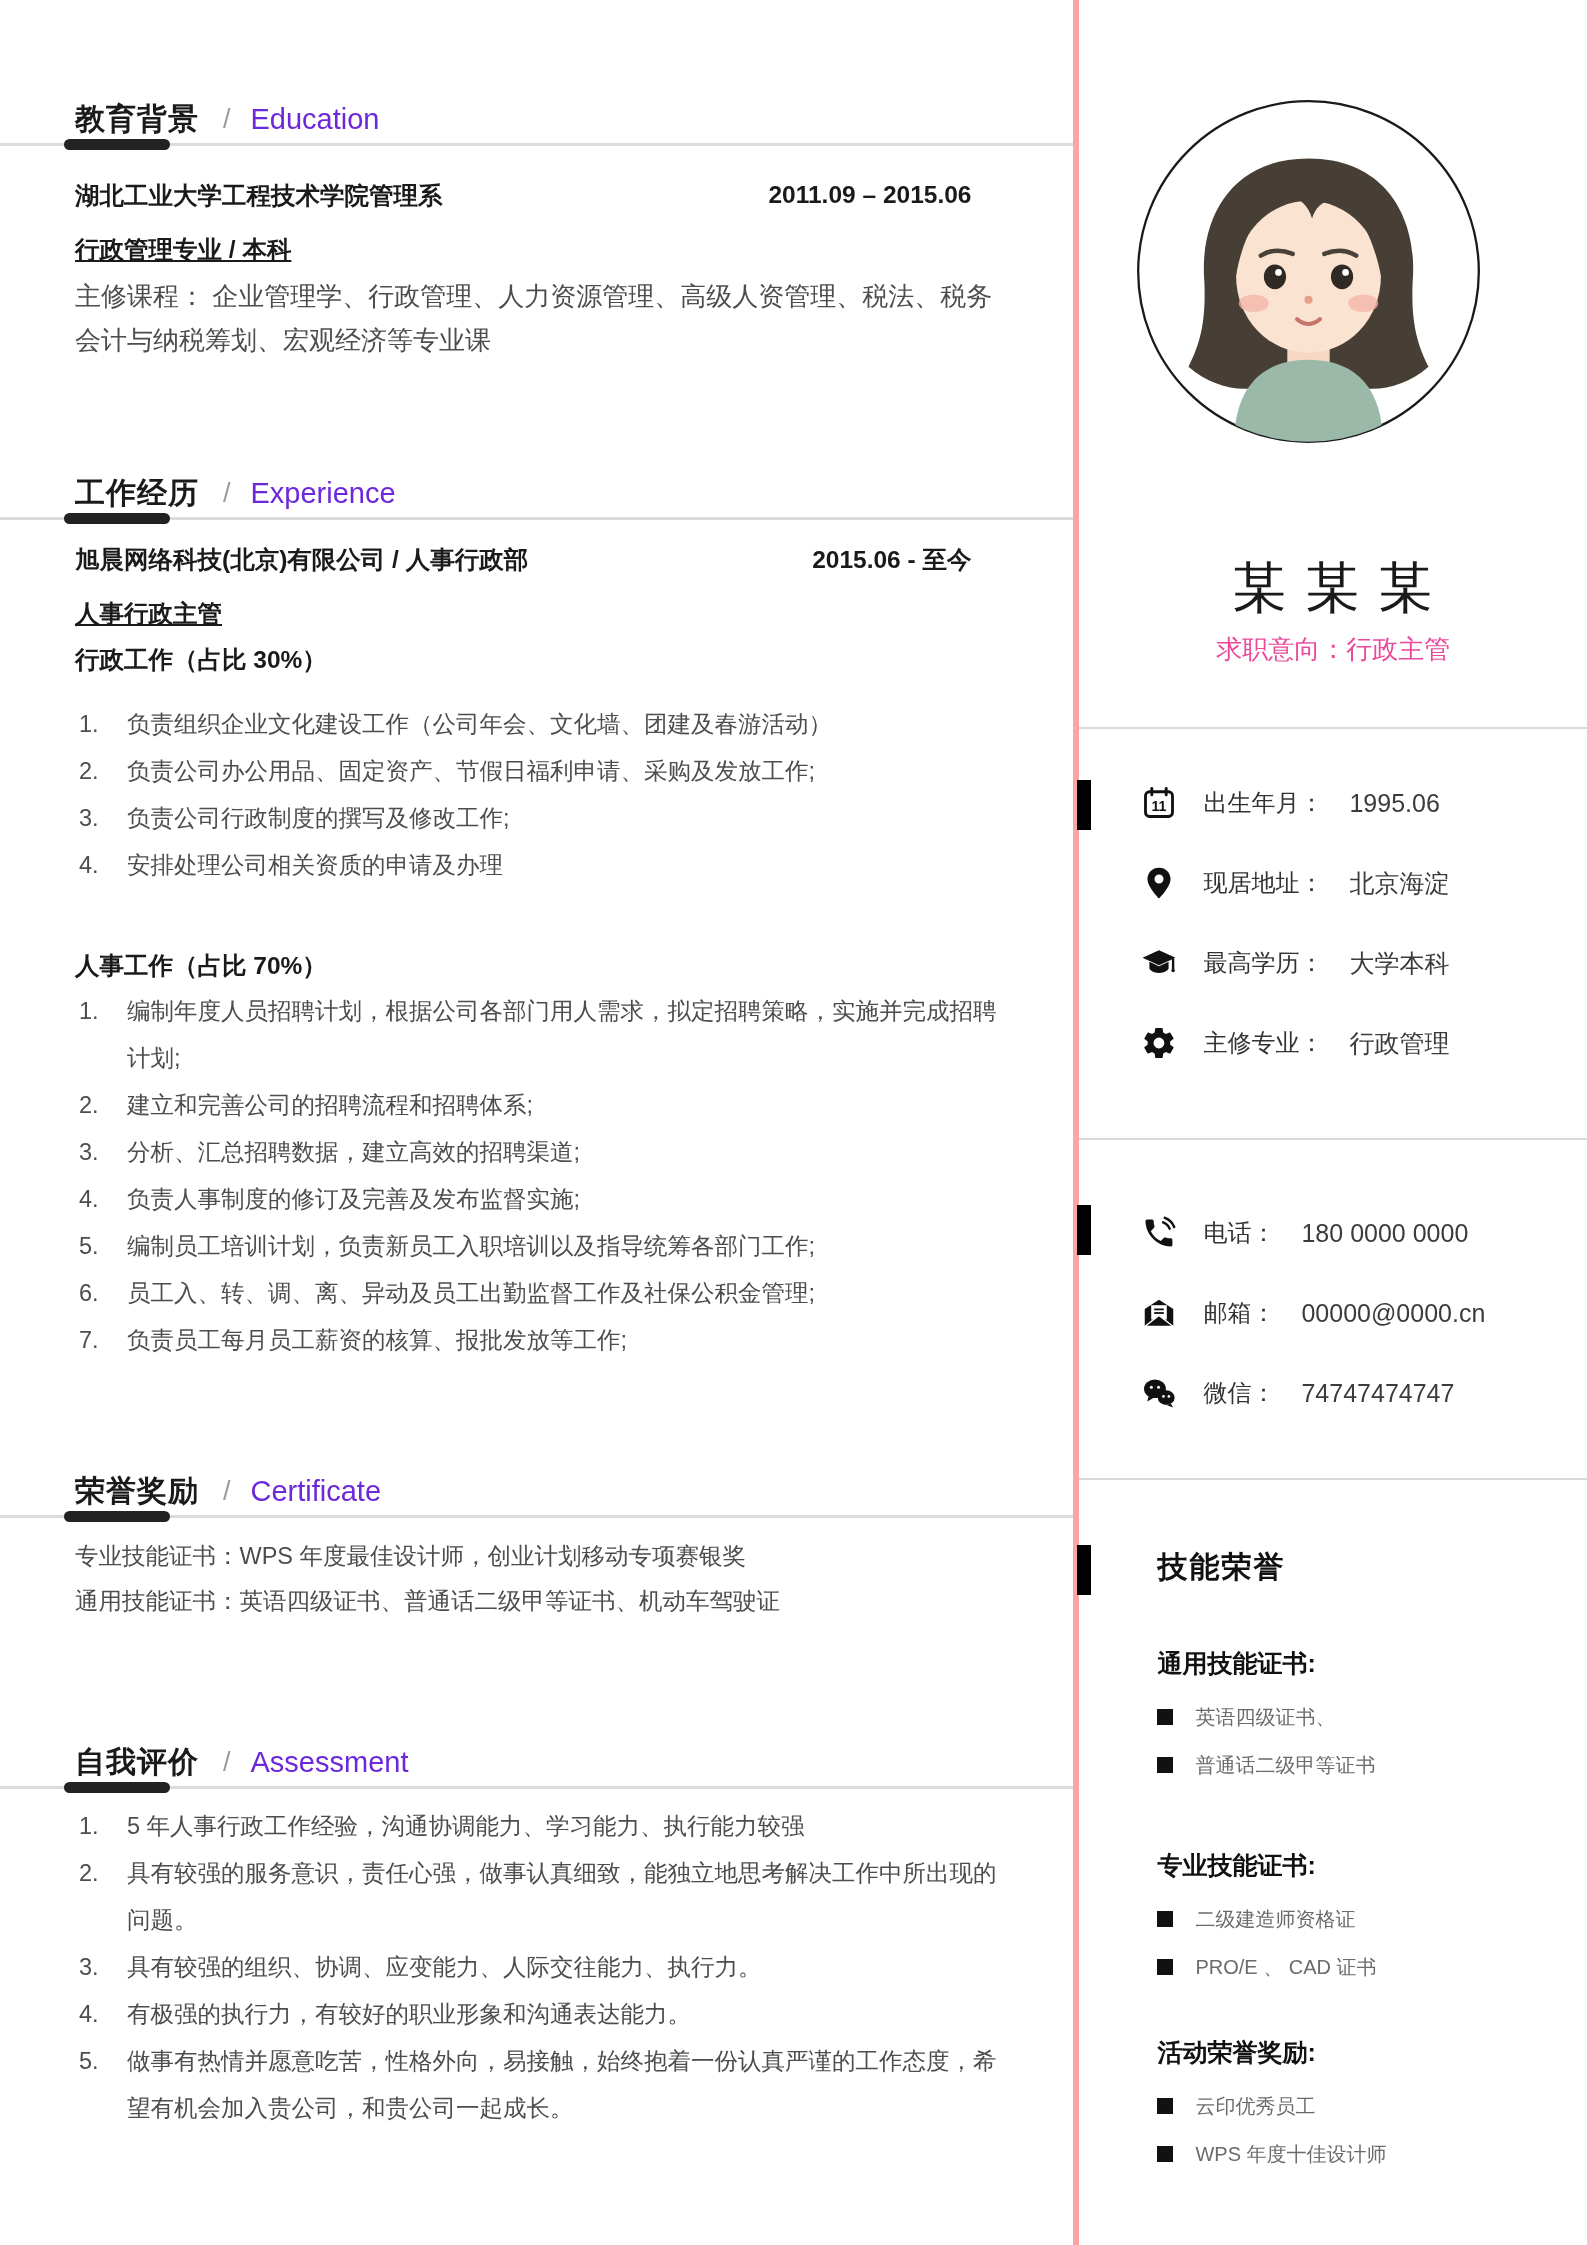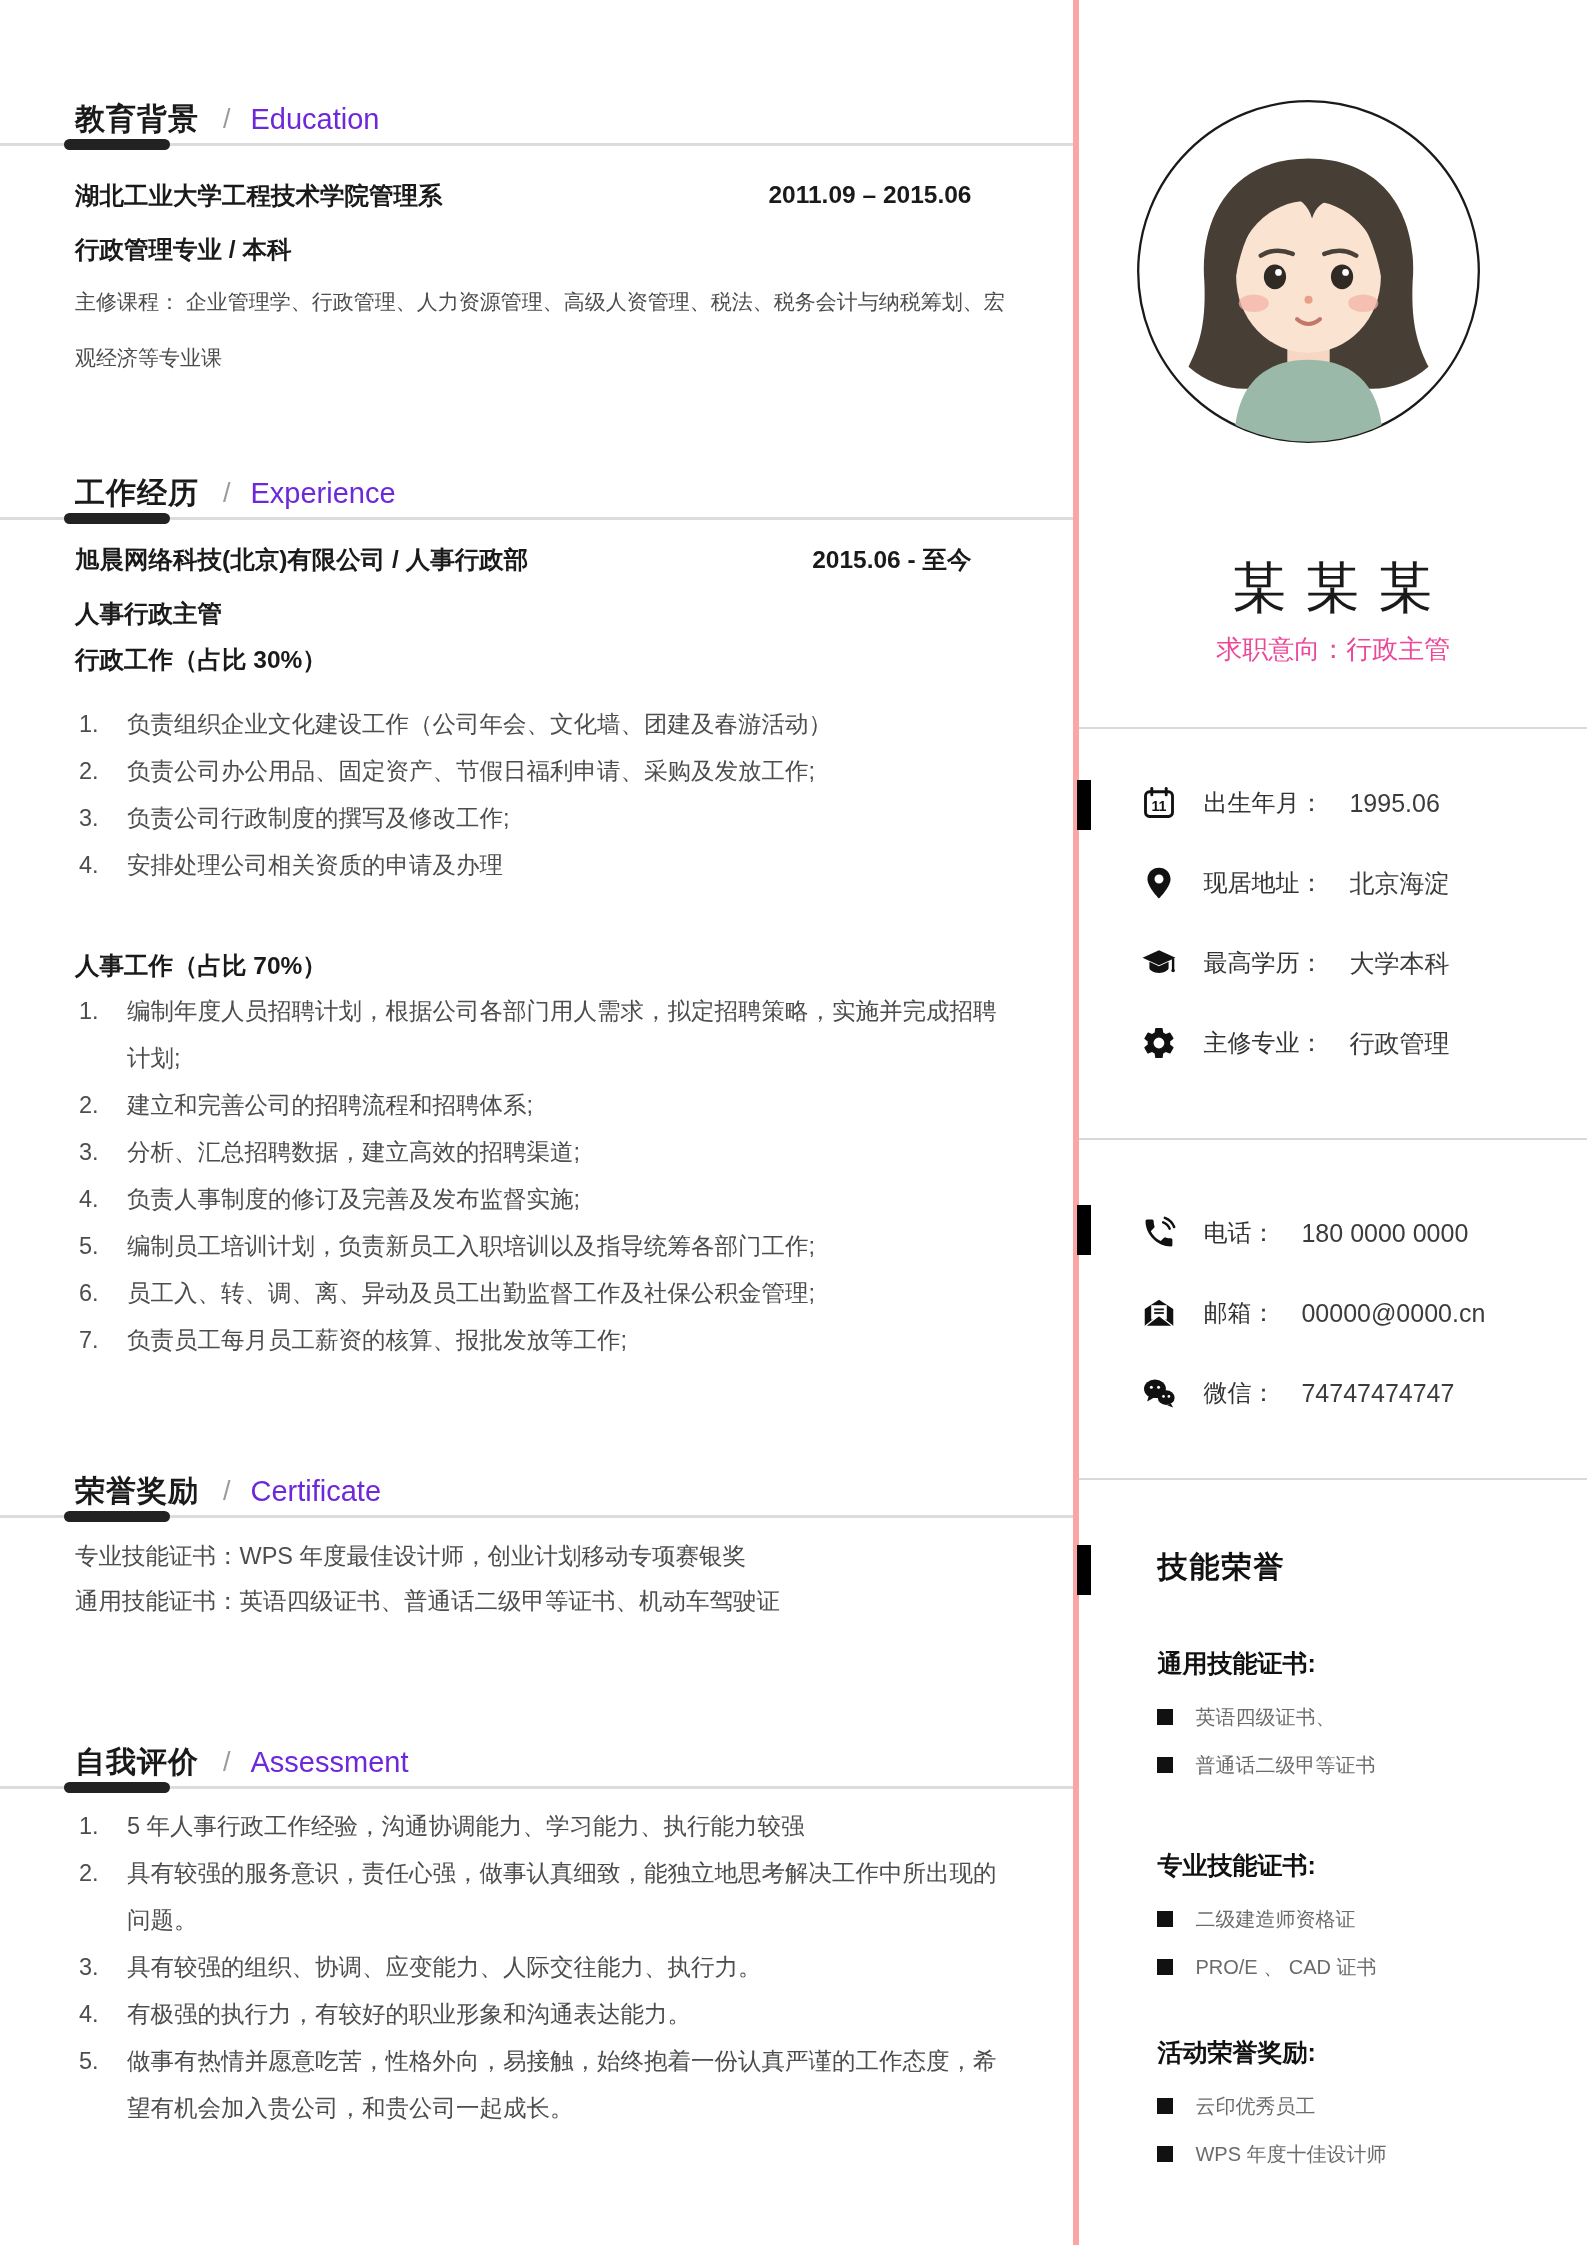--- a/index.html
+++ b/index.html
@@ -21,23 +21,23 @@
   #sec-assess{top:1738px;}
   .sec-head{height:48px;display:flex;align-items:center;}
   .sec-head .zh{font-size:30px;font-weight:700;color:#1a1a1a;letter-spacing:1px;}
   .sec-head .sl{font-size:27px;color:#9b9b9b;margin:0 20px 0 24px;}
   .sec-head .en{font-size:29px;color:#6d28d9;}
   .rule{position:relative;height:3px;background:#dcdcdc;margin:0 -65px 0 -75px;}
   .rule .rule-dark{position:absolute;left:64px;top:-4px;width:106px;height:11px;background:#222;border-radius:6px;}
   .entry-row{position:relative;margin-top:16px;height:46px;display:flex;align-items:center;}
   .entry-row.first{margin-top:26px;}
   .strong{font-size:24.5px;font-weight:700;color:#1a1a1a;}
-  .strong-line{height:46px;display:flex;align-items:center;margin-top:8px;}
+  .strong-line{height:46px;display:flex;align-items:center;margin-top:8px;text-decoration:underline;}
   .date{position:absolute;right:38px;top:0;height:46px;display:flex;align-items:center;}
-  .body{margin:2px 0 0 0;font-size:21px;line-height:56px;color:#4d4d4d;}
+  .body{margin:2px 0 0 0;font-size:26px;line-height:44px;color:#4d4d4d;}
   .heading-line{height:46px;display:flex;align-items:center;margin-top:53px;}
   .heading-line.tight{margin-top:0;}
   ol.numlist{list-style:none;margin:0;padding:0;counter-reset:n;}
   ol.numlist{margin-top:19px;}
   ol.numlist.second{margin-top:0;}
   ol.numlist li{
     position:relative;padding-left:52px;font-size:23.5px;line-height:47px;color:#4d4d4d;
     counter-increment:n;
   }
   ol.numlist li::before{

